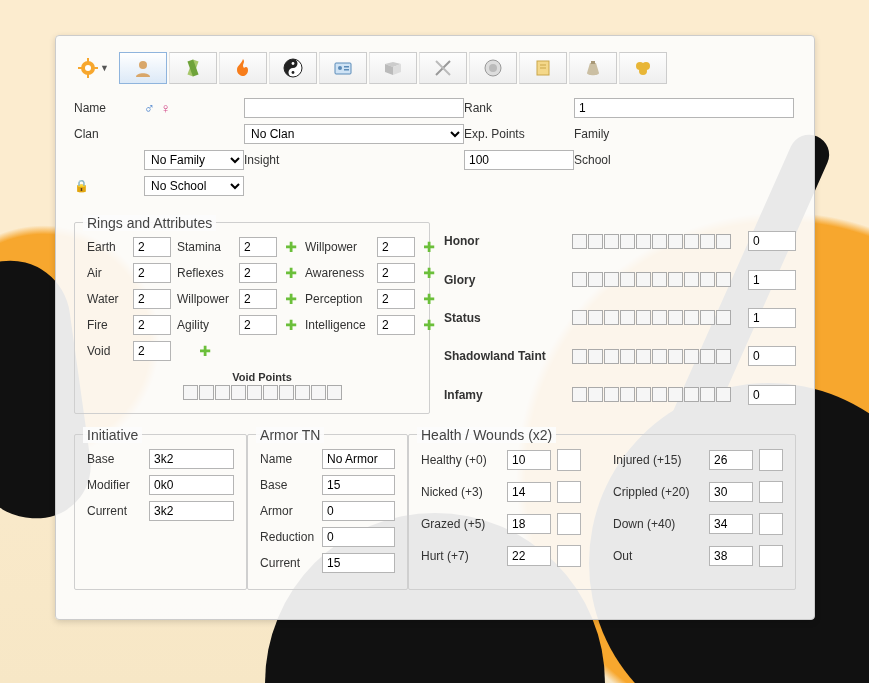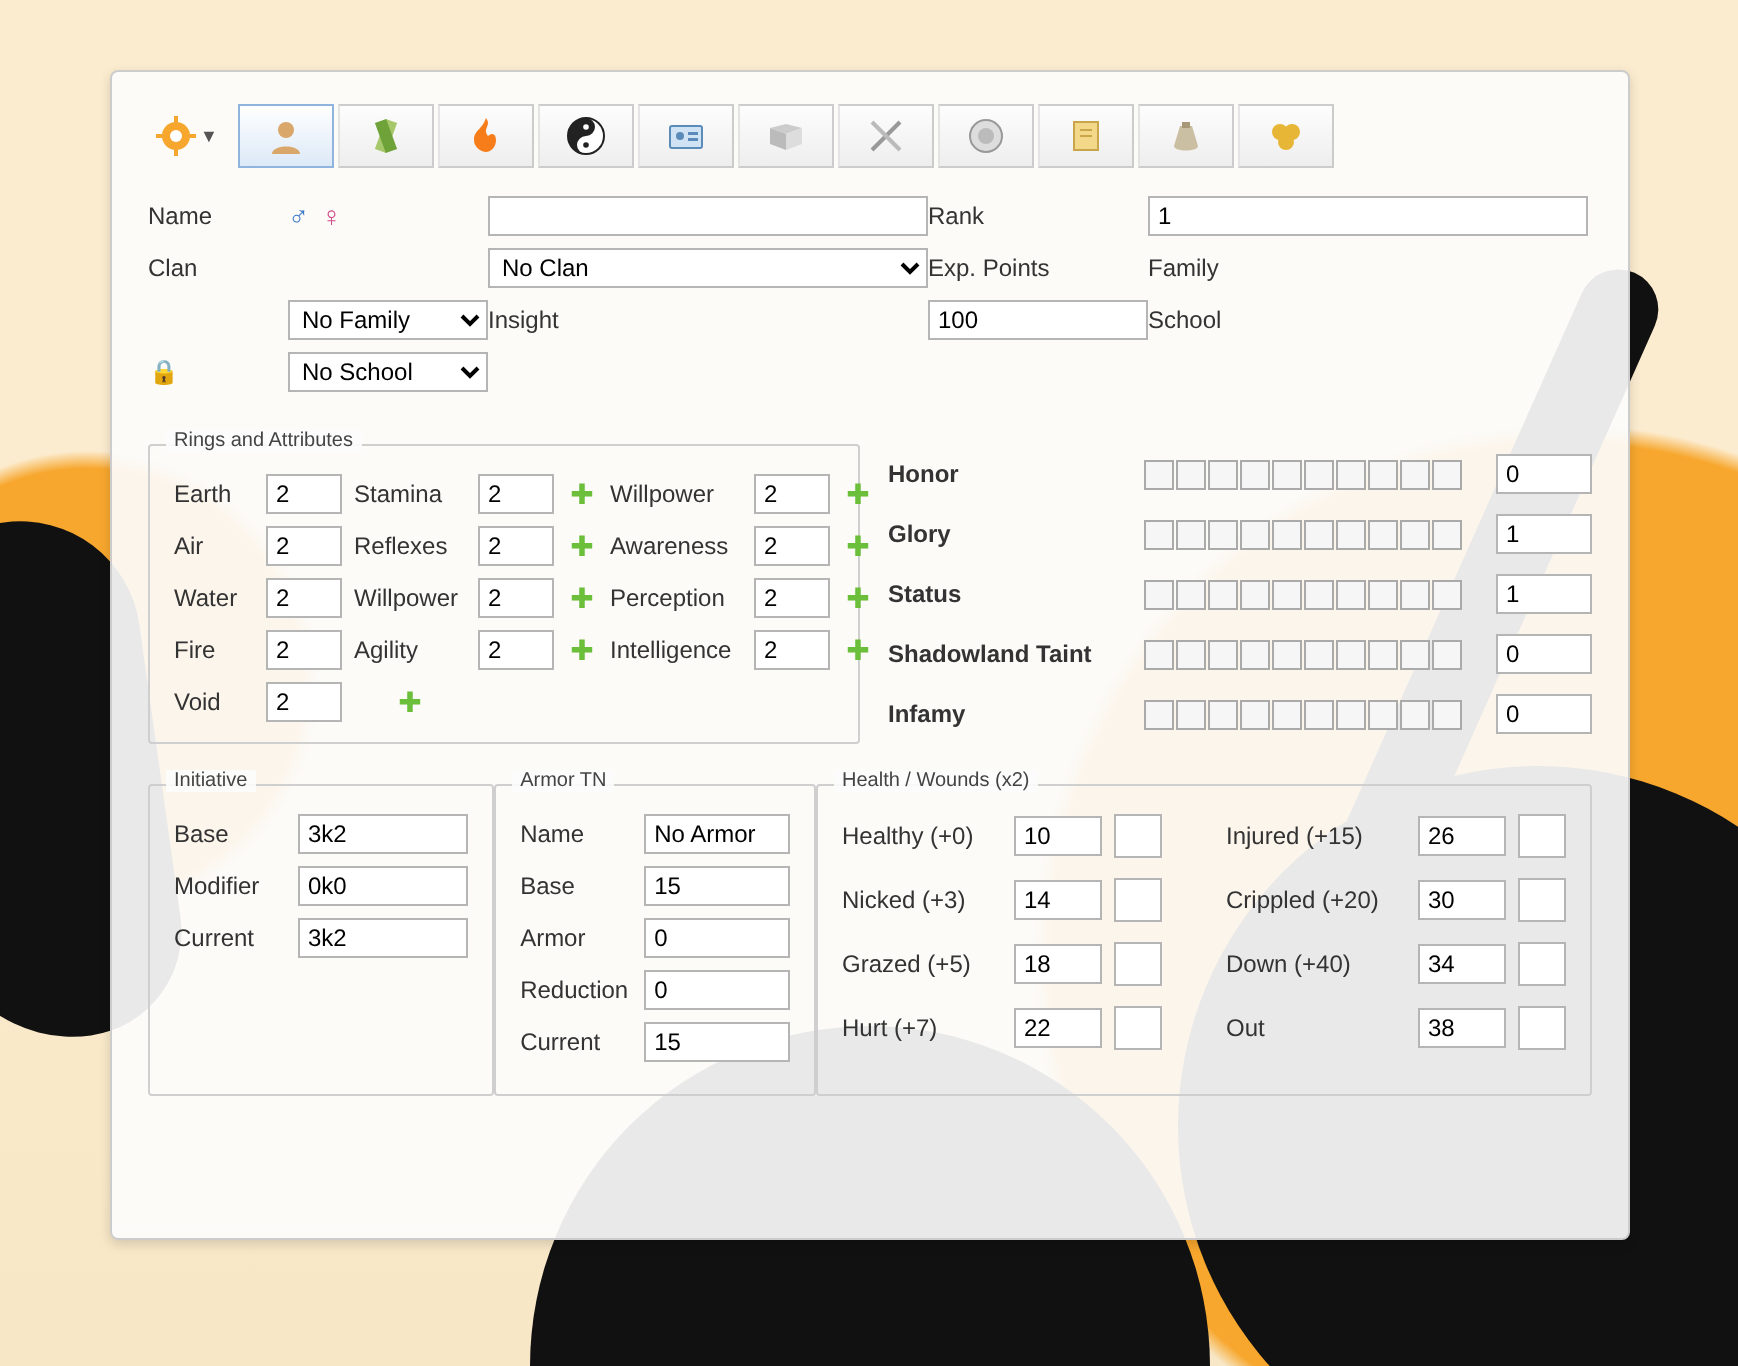--- a/index.html
+++ b/index.html
@@ -66,21 +66,21 @@
   .lock{ display:inline-block; width:16px; text-align:center;}
 
   
   .mid { display:flex; gap:14px; margin-top:26px;}
   .group {
     border:1px solid #cfcfcf; border-radius:2px; padding:14px 12px 10px 12px;
     position:relative;
   }
   .group > .title{
     position:absolute; top:-8px; left:8px; background:rgba(252,252,252,0.92);
-    padding:0 4px; font-size:10px; color:#444;
+    padding:0 4px; font-size:14px; color:#444;
   }
   .rings { width:330px;}
   .rings-grid{ display:grid; grid-template-columns:40px 38px 56px 38px 16px 66px 38px 16px; row-gap:6px; column-gap:6px; align-items:center;}
   .rings-grid input{ width:38px;}
   .plus{ color:#6bbf3a; font-size:14px; text-align:center; cursor:pointer;}
   .void-row{ grid-column:1 / span 8; text-align:center; margin-top:4px;}
   .void-row .vp-label{ font-weight:600; font-size:11px; display:block; margin-bottom:2px;}
   .pips{ display:inline-flex; gap:1px;}
   .pip{ width:13px; height:13px; border:1px solid #aaa; background:#f6f6f6;}
 
@@ -264,20 +264,35 @@
        <input class="txt" value="2" style="">
        <span class="plus">✚</span>
        <span class="label">Intelligence</span>
        <input class="txt" value="2" style="">
        <span class="plus">✚</span>
           <span class="label">Void</span>
      <input class="txt" value="2" style="">
      <span class="plus">✚</span>
      <span></span>
           <span></span>
+     <div class="void-row">
+       <span class="vp-label">Void Points</span>
+       <span class="pips">
+              <span class="pip"></span>
+              <span class="pip"></span>
+              <span class="pip"></span>
+              <span class="pip"></span>
+              <span class="pip"></span>
+              <span class="pip"></span>
+              <span class="pip"></span>
+              <span class="pip"></span>
+              <span class="pip"></span>
+              <span class="pip"></span>
+            </span>
+     </div>
         </div>
     </div>
 
     <div class="stats" id="stats-block">
         <span class="slabel">Honor</span>
        <span class="pips">
           <span class="pip"></span>
           <span class="pip"></span>
           <span class="pip"></span>
           <span class="pip"></span>

